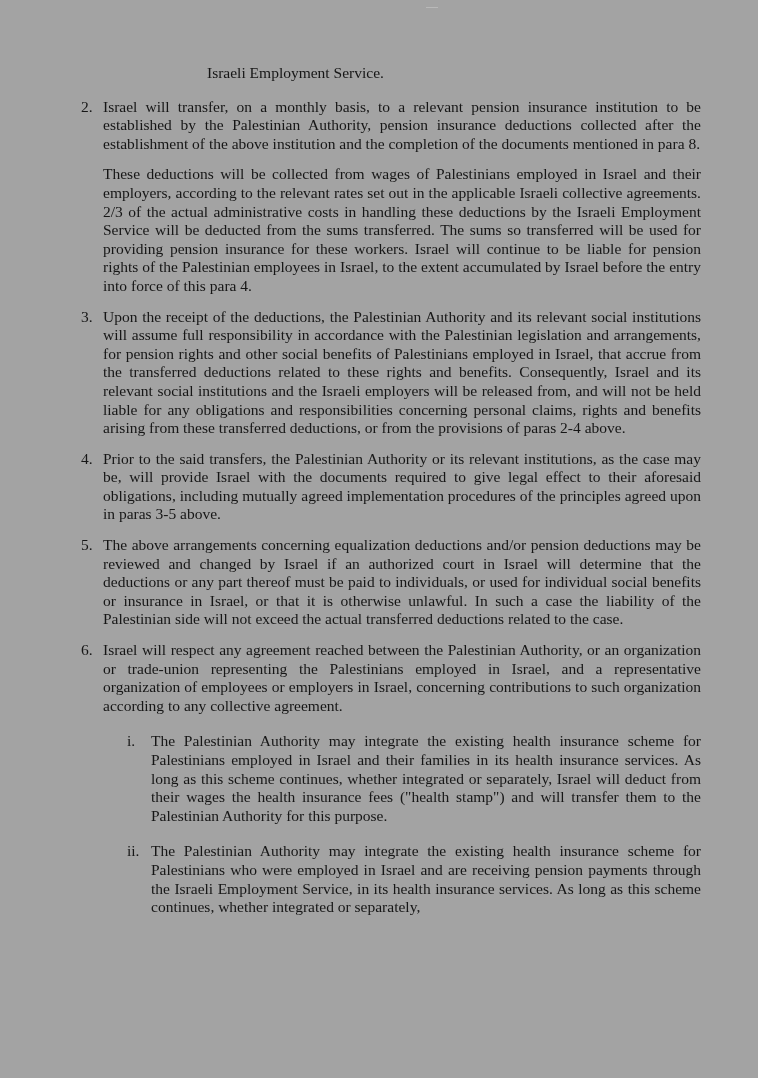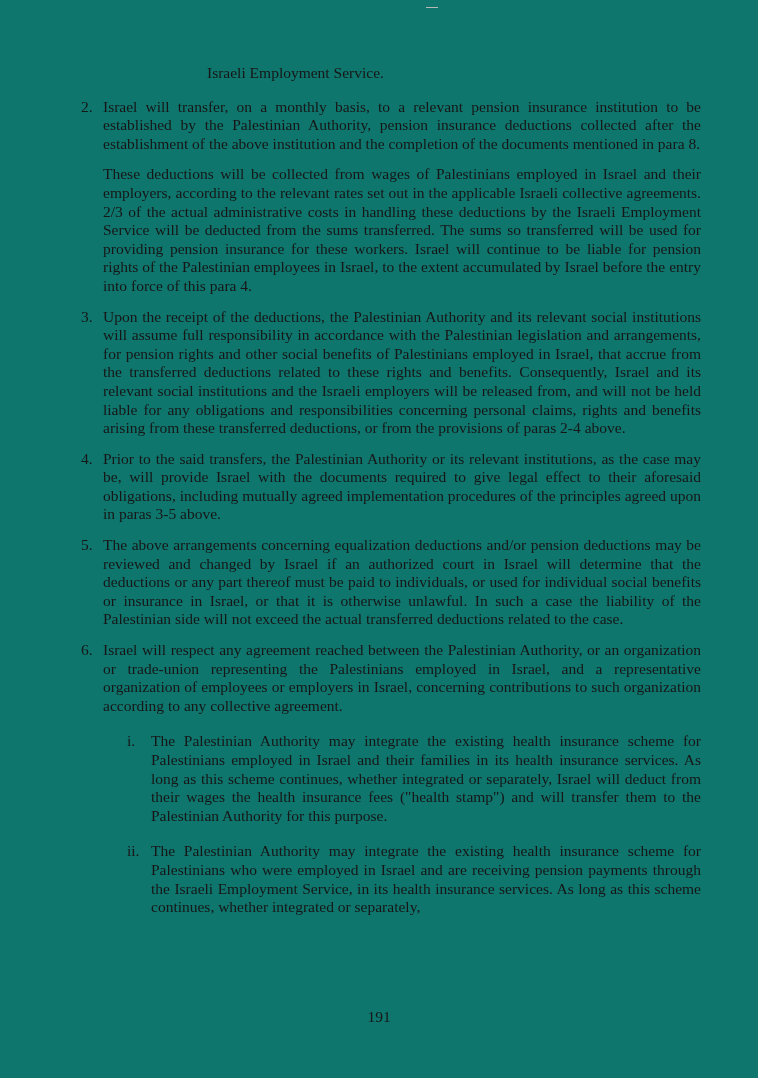--- a/index.html
+++ b/index.html
@@ -4,21 +4,21 @@
 <style>
   html, body {
     margin: 0;
     padding: 0;
     background: #ffffff;
   }
   .page {
     position: relative;
     width: 758px;
     height: 1078px;
-    background: #0f766e;
+    background: #a3a3a3;
     font-family: "Liberation Serif", serif;
     color: #161616;
     overflow: hidden;
   }
   .scan-artifact {
     position: absolute;
     top: 7px;
     left: 426px;
     width: 12px;
     height: 1px;
@@ -118,15 +118,14 @@
       <div class="body">The Palestinian Authority may integrate the existing health insurance scheme for Palestinians employed in Israel and their families in its health insurance services. As long as this scheme continues, whether integrated or separately, Israel will deduct from their wages the health insurance fees ("health stamp") and will transfer them to the Palestinian Authority for this purpose.</div>
     </div>
 
     <div class="para sub">
       <span class="marker">ii.</span>
       <div class="body">The Palestinian Authority may integrate the existing health insurance scheme for Palestinians who were employed in Israel and are receiving pension payments through the Israeli Employment Service, in its health insurance services. As long as this scheme continues, whether integrated or separately,</div>
     </div>
 
   </div>
 
-  <div class="page-number">191</div>
 
 </div>
 
 </body></html>

